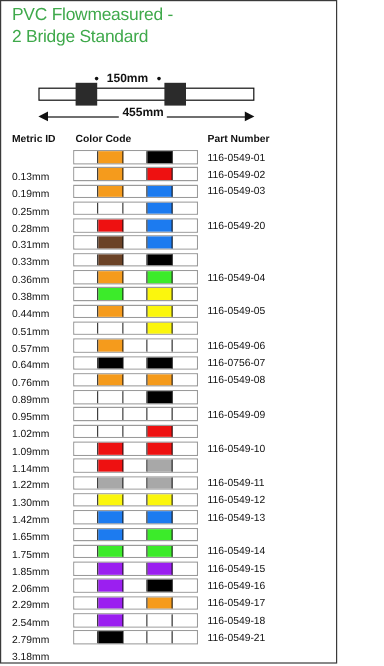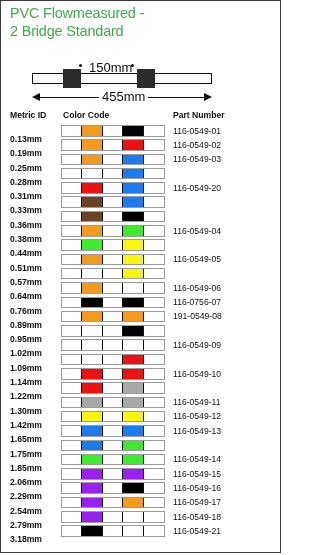--- a/index.html
+++ b/index.html
@@ -21,21 +21,21 @@
     color:#3fa94b;
     font-size:14.5px;
     font-weight:400;
     line-height:18px;
     letter-spacing:-0.2px;
   }
 
   
   #schematic{position:absolute;left:0;top:58px;width:243px;height:48px;}
   .sch-dimtext{
-    position:absolute;font-size:13px;font-weight:normal;color:#111;
+    position:absolute;font-size:10px;font-weight:bold;color:#111;
     letter-spacing:0px;
   }
   #bar-outline{
     position:absolute;left:31px;top:14px;width:180px;height:11px;
     border:1.3px solid #111;background:#fff;box-sizing:border-box;
   }
   .bridge{position:absolute;top:10px;width:18px;height:19px;background:#2b2b2b;}
   #bridge-a{left:62px;}
   #bridge-b{left:136px;}
   #tick150-l{position:absolute;left:78px;top:5px;width:3px;height:3px;background:#111;border-radius:50%;}
@@ -57,22 +57,22 @@
   }
   .hdr span{
     position:absolute;font-size:8.6px;font-weight:bold;color:#111;top:1px;
   }
   .h-metric{left:9px;}
   .h-color{left:62px;}
   .h-part{left:172px;}
 
   .row{position:relative;height:14.3px;}
   .metric{
-    position:absolute;left:9px;top:10px;
-    font-size:8.6px;color:#111;font-weight:bold;
+    position:absolute;left:9px;top:18px;
+    font-size:8.6px;color:#111;
   }
   .part{
     position:absolute;left:172px;top:1.5px;
     font-size:8.6px;color:#111;
   }
   .band{
     position:absolute;left:60px;top:1px;
     width:104px;height:11.5px;
     border:1.4px solid #9a9a9a;
     box-sizing:border-box;
@@ -262,21 +262,21 @@
         </div>
         <div class="row">
           <div class="metric">0.89mm</div>
           <div class="band">
             <div class="seg" style="background: rgb(255, 255, 255);"></div>
             <div class="seg" style="background: rgb(245, 155, 28);"></div>
             <div class="seg" style="background: rgb(255, 255, 255);"></div>
             <div class="seg" style="background: rgb(245, 155, 28);"></div>
             <div class="seg" style="background: rgb(255, 255, 255);"></div>
           </div>
-          <div class="part">191-0549-08</div>
+          <div class="part">116-0549-08</div>
         </div>
         <div class="row">
           <div class="metric">0.95mm</div>
           <div class="band">
             <div class="seg" style="background: rgb(255, 255, 255);"></div>
             <div class="seg" style="background: rgb(255, 255, 255);"></div>
             <div class="seg" style="background: rgb(255, 255, 255);"></div>
             <div class="seg" style="background: rgb(0, 0, 0);"></div>
             <div class="seg" style="background: rgb(255, 255, 255);"></div>
           </div>

